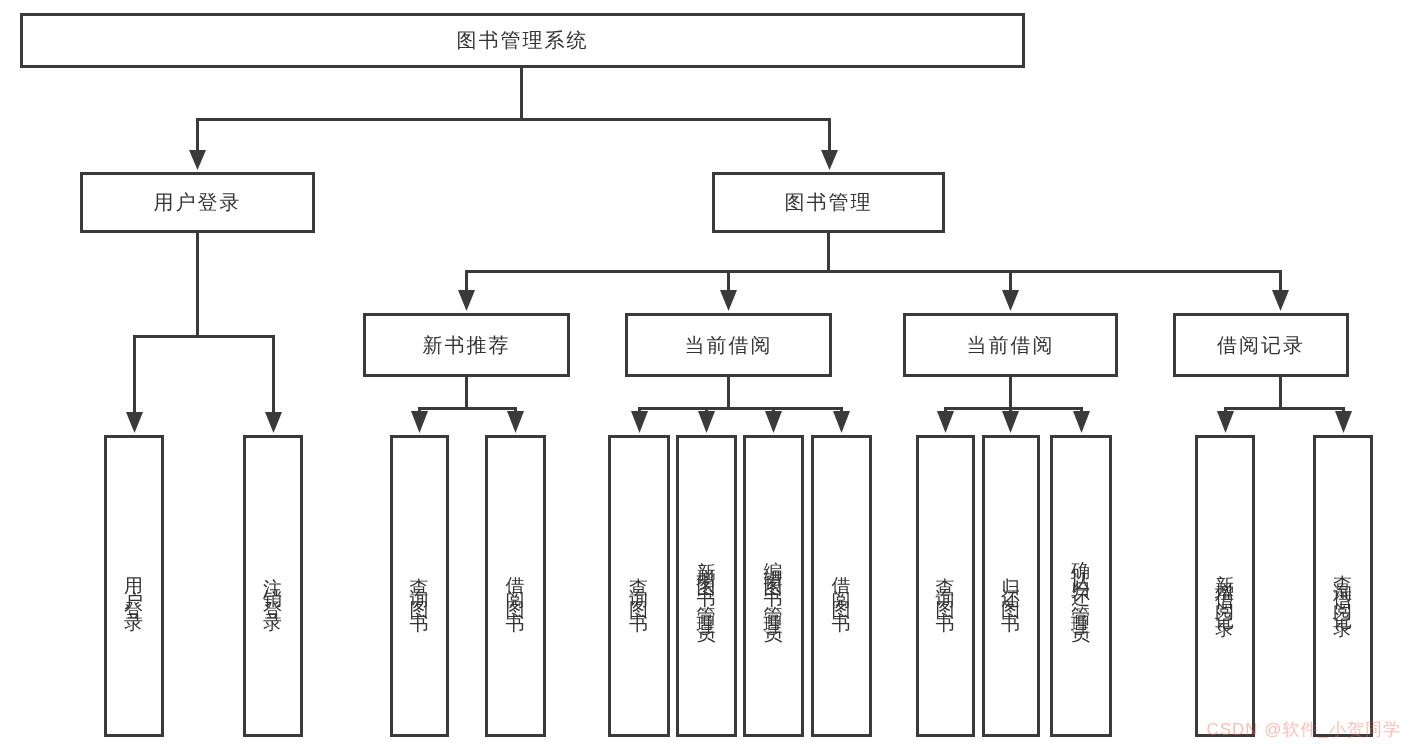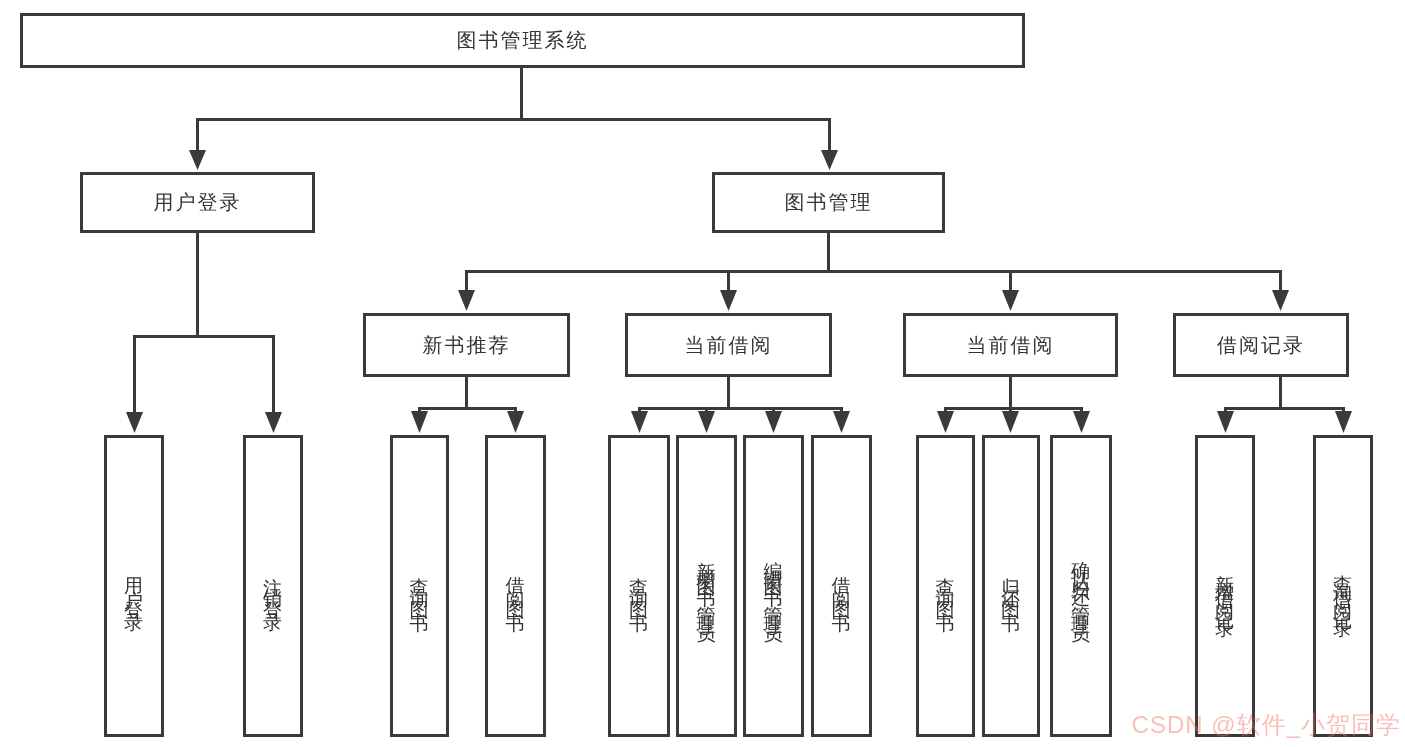--- a/index.html
+++ b/index.html
@@ -51,21 +51,21 @@
   #l-bb-add{left:676px;width:61px;}
   #l-bb-edit{left:743px;width:61px;}
   #l-bb-borrow{left:811px;width:61px;}
   #l-cb-query{left:916px;width:59px;}
   #l-cb-return{left:982px;width:58px;}
   #l-cb-confirm{left:1050px;width:62px;}
   #l-br-add{left:1195px;width:60px;}
   #l-br-query{left:1313px;width:60px;}
   .watermark{
     position:absolute;right:4px;bottom:6px;z-index:5;
-    font-size:24px;color:var(--wm);letter-spacing:1px;
+    font-size:17px;color:var(--wm);letter-spacing:1px;
   }
 </style>
 </head>
 <body>
 
 <div class="canvas">
 
   <svg class="wires" width="1405" height="747" viewBox="0 0 1405 747">
 
     <g>

